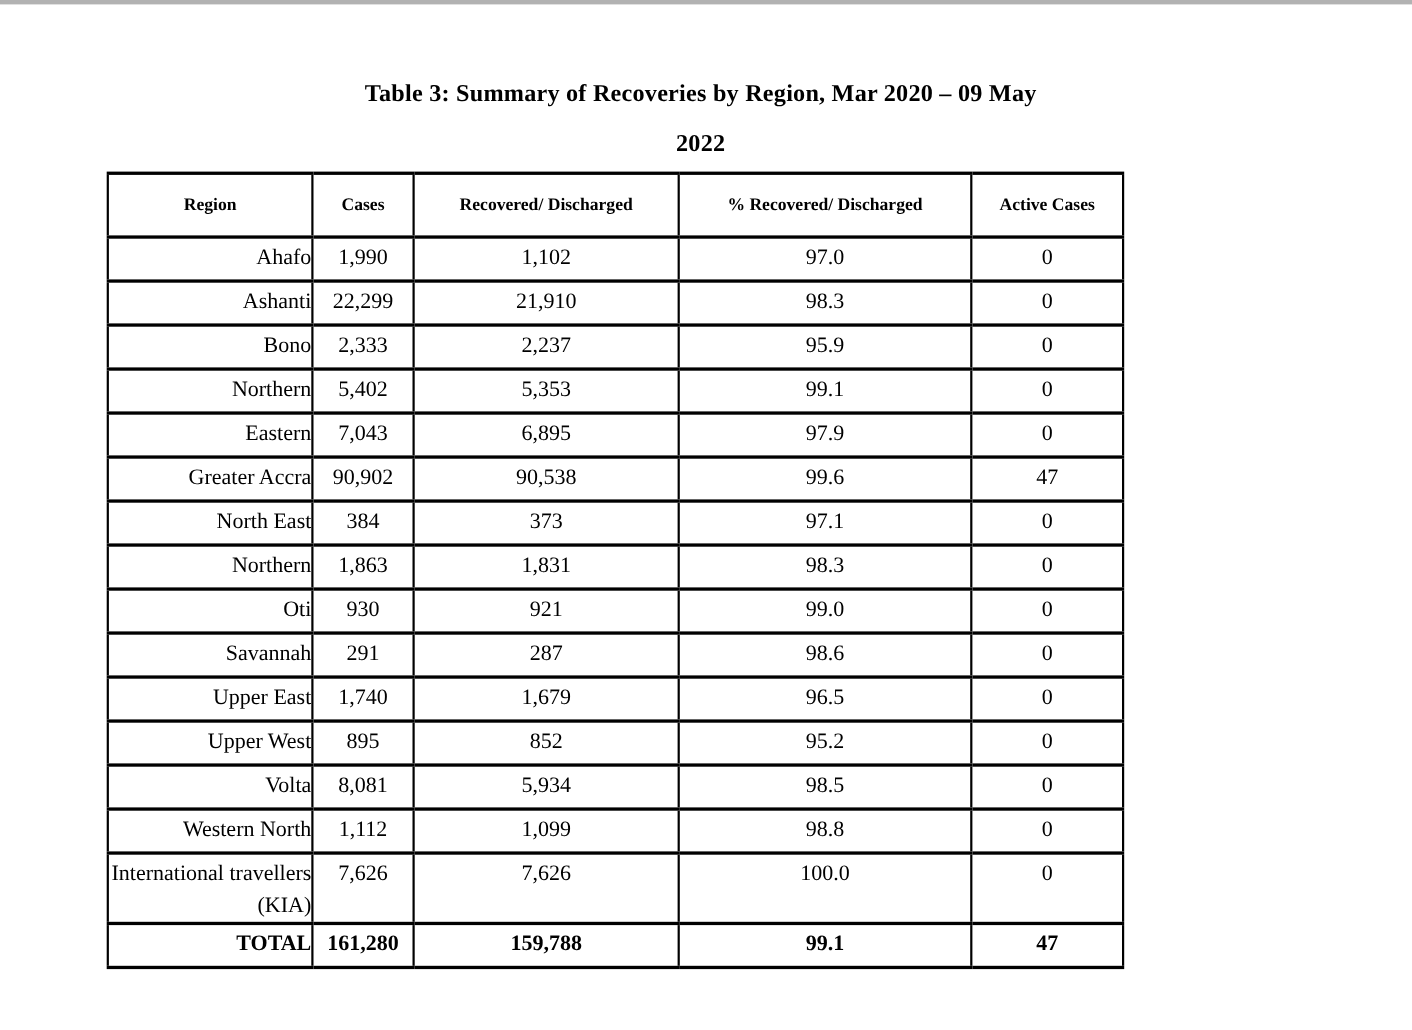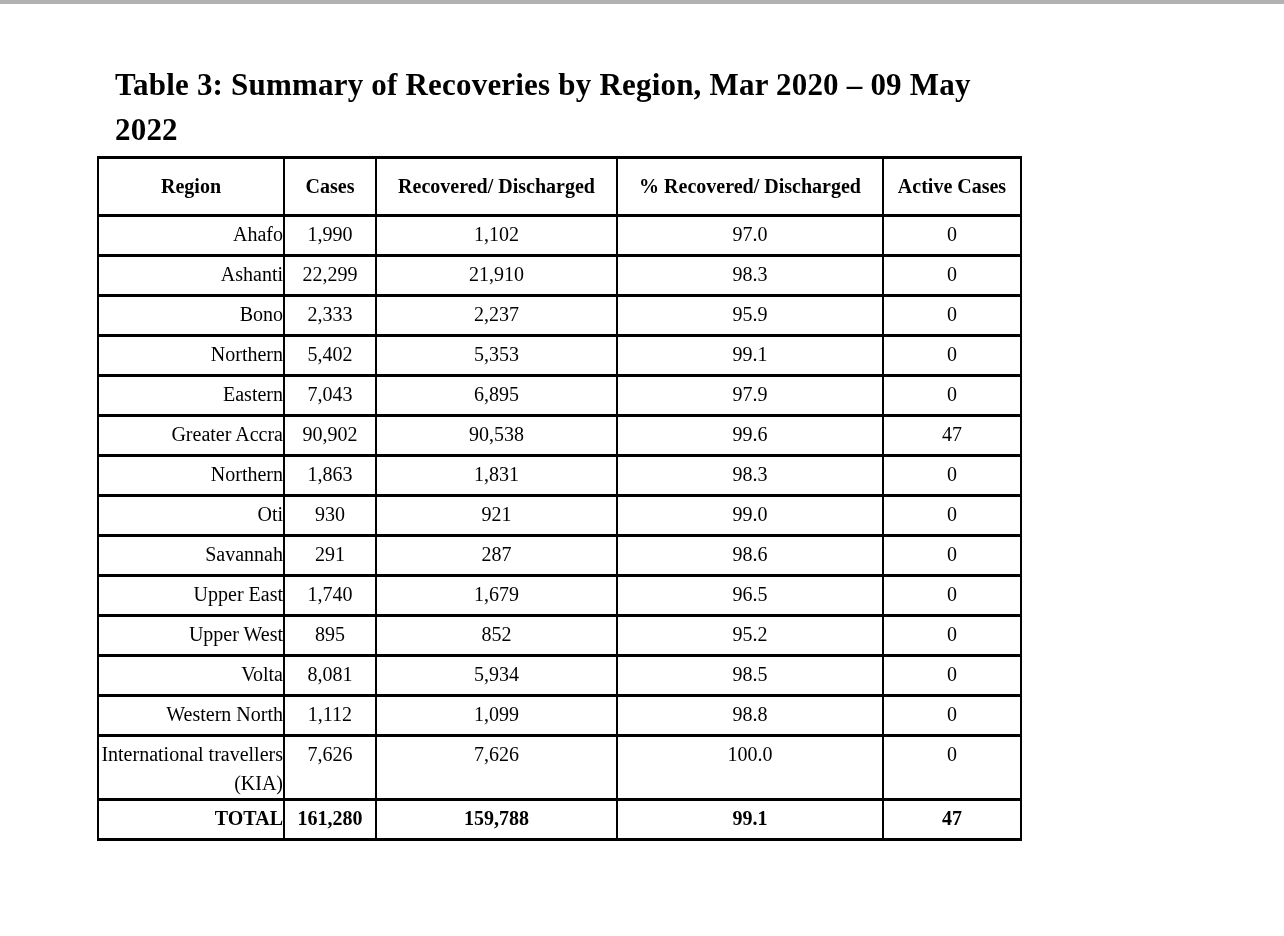--- a/index.html
+++ b/index.html
@@ -16,27 +16,28 @@
     width: 100%;
     height: 4px;
     background: #b2b2b2;
   }
   .page {
     position: relative;
     width: 1284px;
   }
   .doc-title {
     position: absolute;
-    left: 115px;
+    left: 92px;
     top: 58px;
     width: 1090px;
-    font-size: 31px;
+    font-size: 22px;
     font-weight: bold;
     line-height: 45px;
     letter-spacing: 0.2px;
+    text-align: center;
   }
   .doc-title .line { display: block; }
   table.recoveries {
     position: absolute;
     left: 97px;
     top: 152px;
     border-collapse: collapse;
     table-layout: fixed;
     width: 923px;
     font-size: 20px;
@@ -48,21 +49,21 @@
     border-top: 3px solid #000;
     border-bottom: 3px solid #000;
     padding: 0;
     overflow: hidden;
   }
   table.recoveries thead th {
     height: 55px;
     font-weight: bold;
     text-align: center;
     vertical-align: middle;
-    font-size: 20px;
+    font-size: 16px;
   }
   table.recoveries tbody td {
     height: 34px;
     vertical-align: top;
     padding-top: 3px;
     line-height: 29px;
   }
   td.cell-region {
     text-align: right;
     padding-left: 4px;
@@ -145,20 +146,27 @@
           <td class="cell-num">0</td>
         </tr>
         <tr>
           <td class="cell-region">Greater Accra</td>
           <td class="cell-num">90,902</td>
           <td class="cell-num">90,538</td>
           <td class="cell-num">99.6</td>
           <td class="cell-num">47</td>
         </tr>
         <tr>
+          <td class="cell-region">North East</td>
+          <td class="cell-num">384</td>
+          <td class="cell-num">373</td>
+          <td class="cell-num">97.1</td>
+          <td class="cell-num">0</td>
+        </tr>
+        <tr>
           <td class="cell-region">Northern</td>
           <td class="cell-num">1,863</td>
           <td class="cell-num">1,831</td>
           <td class="cell-num">98.3</td>
           <td class="cell-num">0</td>
         </tr>
         <tr>
           <td class="cell-region">Oti</td>
           <td class="cell-num">930</td>
           <td class="cell-num">921</td>

